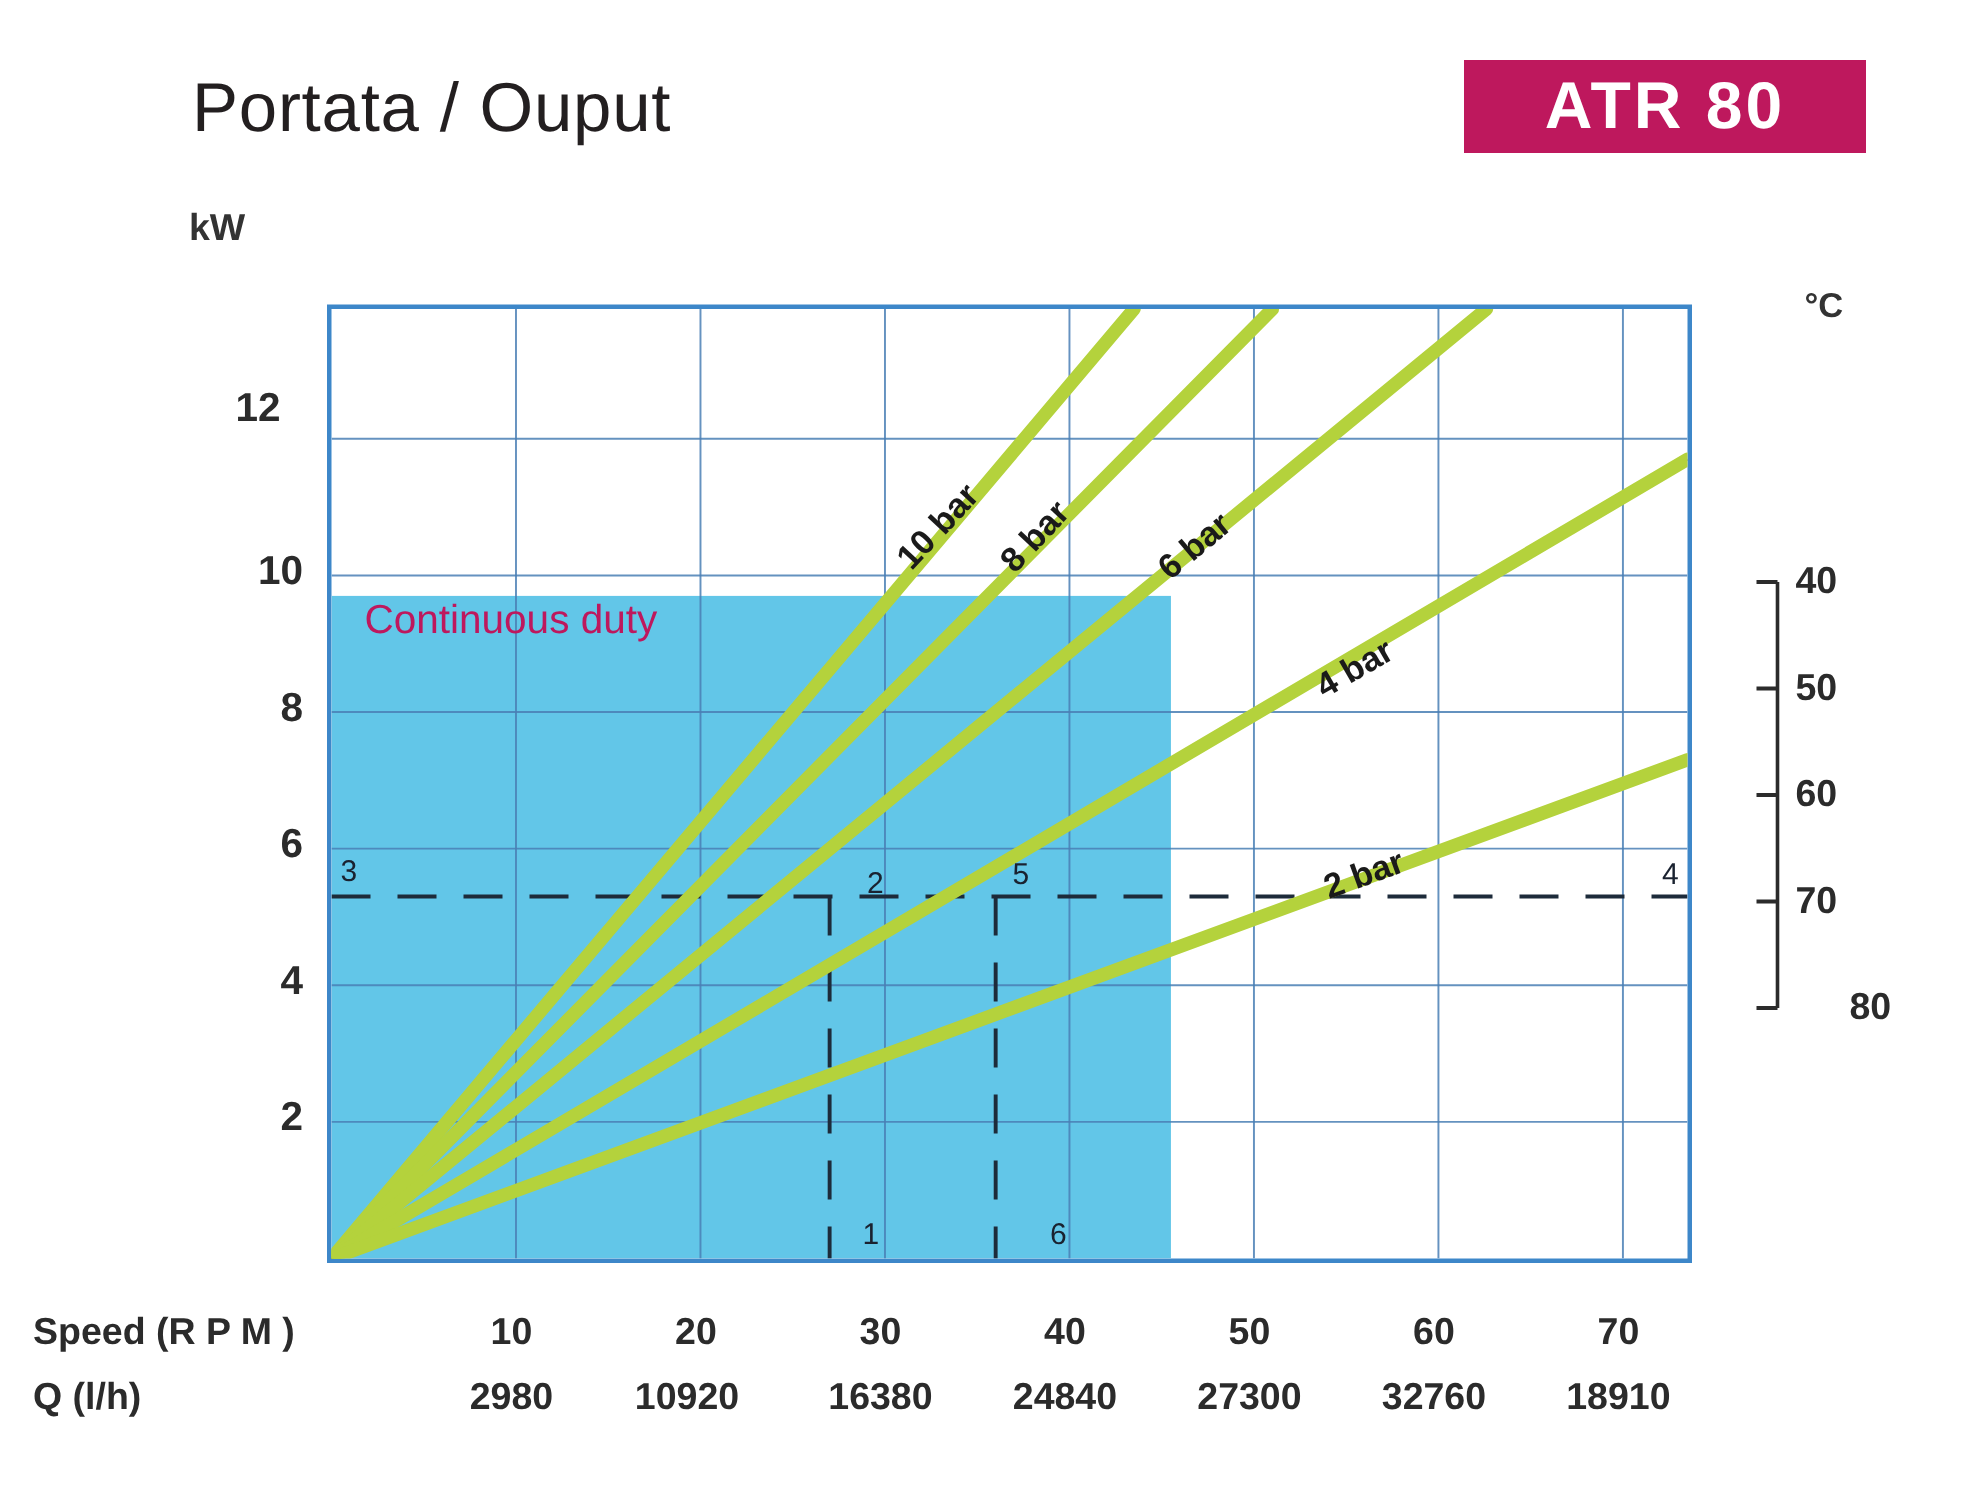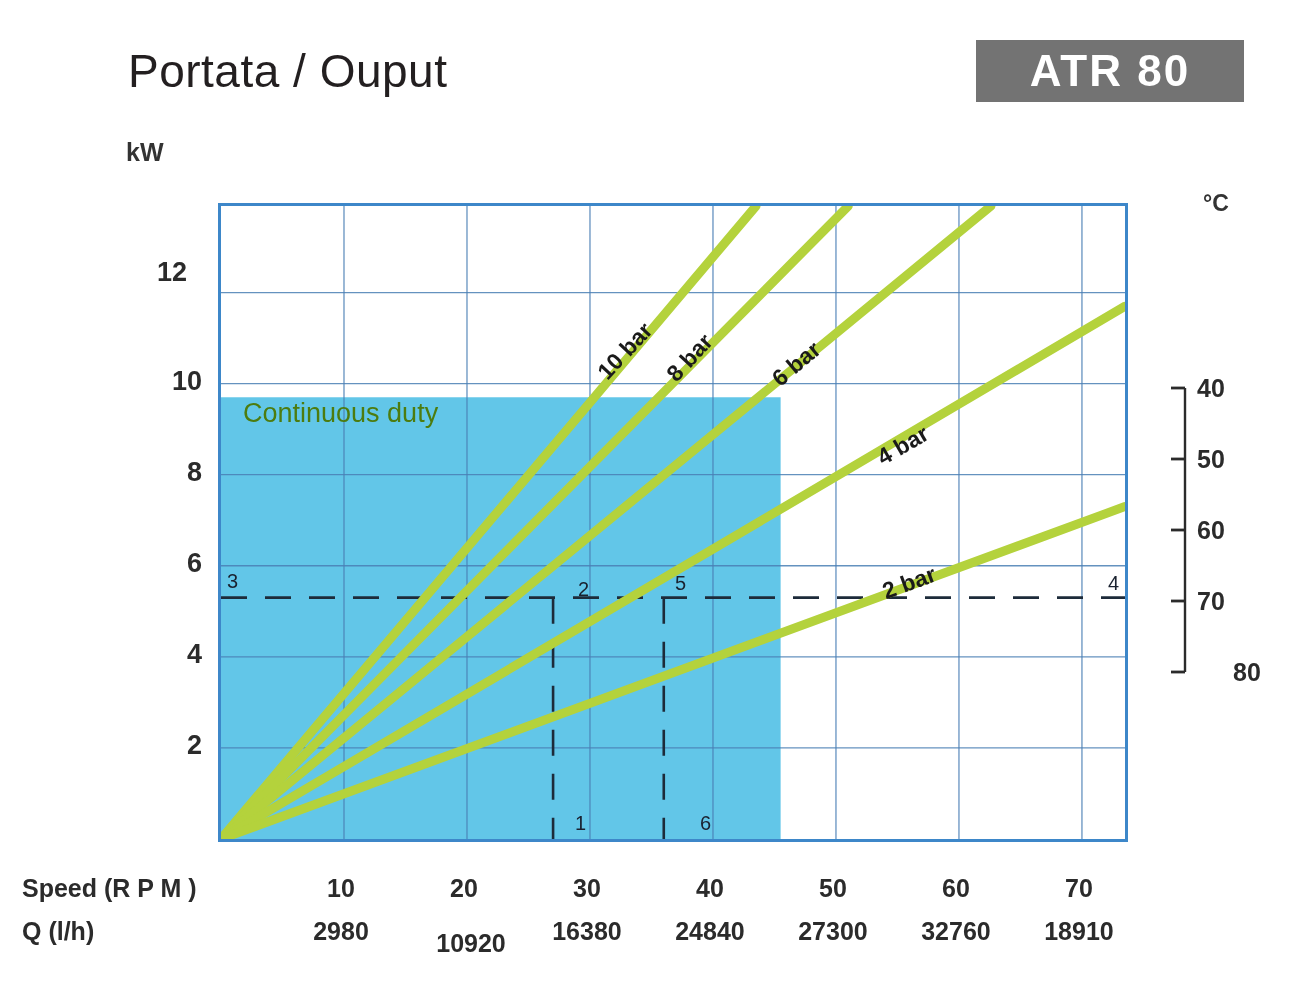--- a/index.html
+++ b/index.html
@@ -14,21 +14,21 @@
 
   
   .title{
     position:absolute;left:128px;top:44px;
     font-size:46px;font-weight:400;color:#231f20;
     letter-spacing:0.5px;white-space:nowrap;
   }
   .badge{
     position:absolute;left:976px;top:40px;
     width:268px;height:62px;
-    background:#737373;
+    background:#be185d;
     display:flex;align-items:center;justify-content:center;
   }
   .badge span{
     color:#ffffff;font-size:44px;font-weight:700;
     letter-spacing:2px;line-height:1;
   }
 
   
   .unit-kw{
     position:absolute;left:126px;top:138px;
@@ -82,21 +82,21 @@
   
   .curvelabel{
     position:absolute;
     font-size:23px;font-weight:700;color:#1a1a1a;
     white-space:nowrap;
     transform-origin:left bottom;
   }
   
   .region-label{
     position:absolute;
-    font-size:27px;font-weight:400;color:#4d7c0f;
+    font-size:27px;font-weight:400;color:#be185d;
     white-space:nowrap;
   }
   
   .marker{
     position:absolute;
     font-size:20px;font-weight:400;color:#1a2230;
   }
 </style>
 </head>
 <body>
@@ -167,21 +167,21 @@
       <div class="ctick" style="top: 672px; margin-left: 36px;">80</div>
     </div>
 
   <div class="axis-row-label" style="top:874px">Speed (R P M )</div>
   <div class="axis-row-label" style="top:917px">Q (l/h)</div>
 
   <div id="xvals">
       <div class="xval" style="left: 340.993px; top: 874px;">10</div>
       <div class="xval" style="left: 340.993px; top: 917px;">2980</div>
       <div class="xval" style="left: 463.986px; top: 874px;">20</div>
-      <div class="xval" style="left: 471px; top: 917px; margin-top: 12px;">10920</div>
+      <div class="xval" style="left: 458px; top: 917px;">10920</div>
       <div class="xval" style="left: 586.98px; top: 874px; text-align: center;">30</div>
       <div class="xval" style="left: 586.98px; top: 917px;">16380</div>
       <div class="xval" style="left: 709.973px; top: 874px;">40</div>
       <div class="xval" style="left: 709.973px; top: 917px;">24840</div>
       <div class="xval" style="left: 832.966px; top: 874px;">50</div>
       <div class="xval" style="left: 832.966px; top: 917px;">27300</div>
       <div class="xval" style="left: 955.959px; top: 874px;">60</div>
       <div class="xval" style="left: 955.959px; top: 917px;">32760</div>
       <div class="xval" style="left: 1078.95px; top: 874px;">70</div>
       <div class="xval" style="left: 1078.95px; top: 917px;">18910</div>

